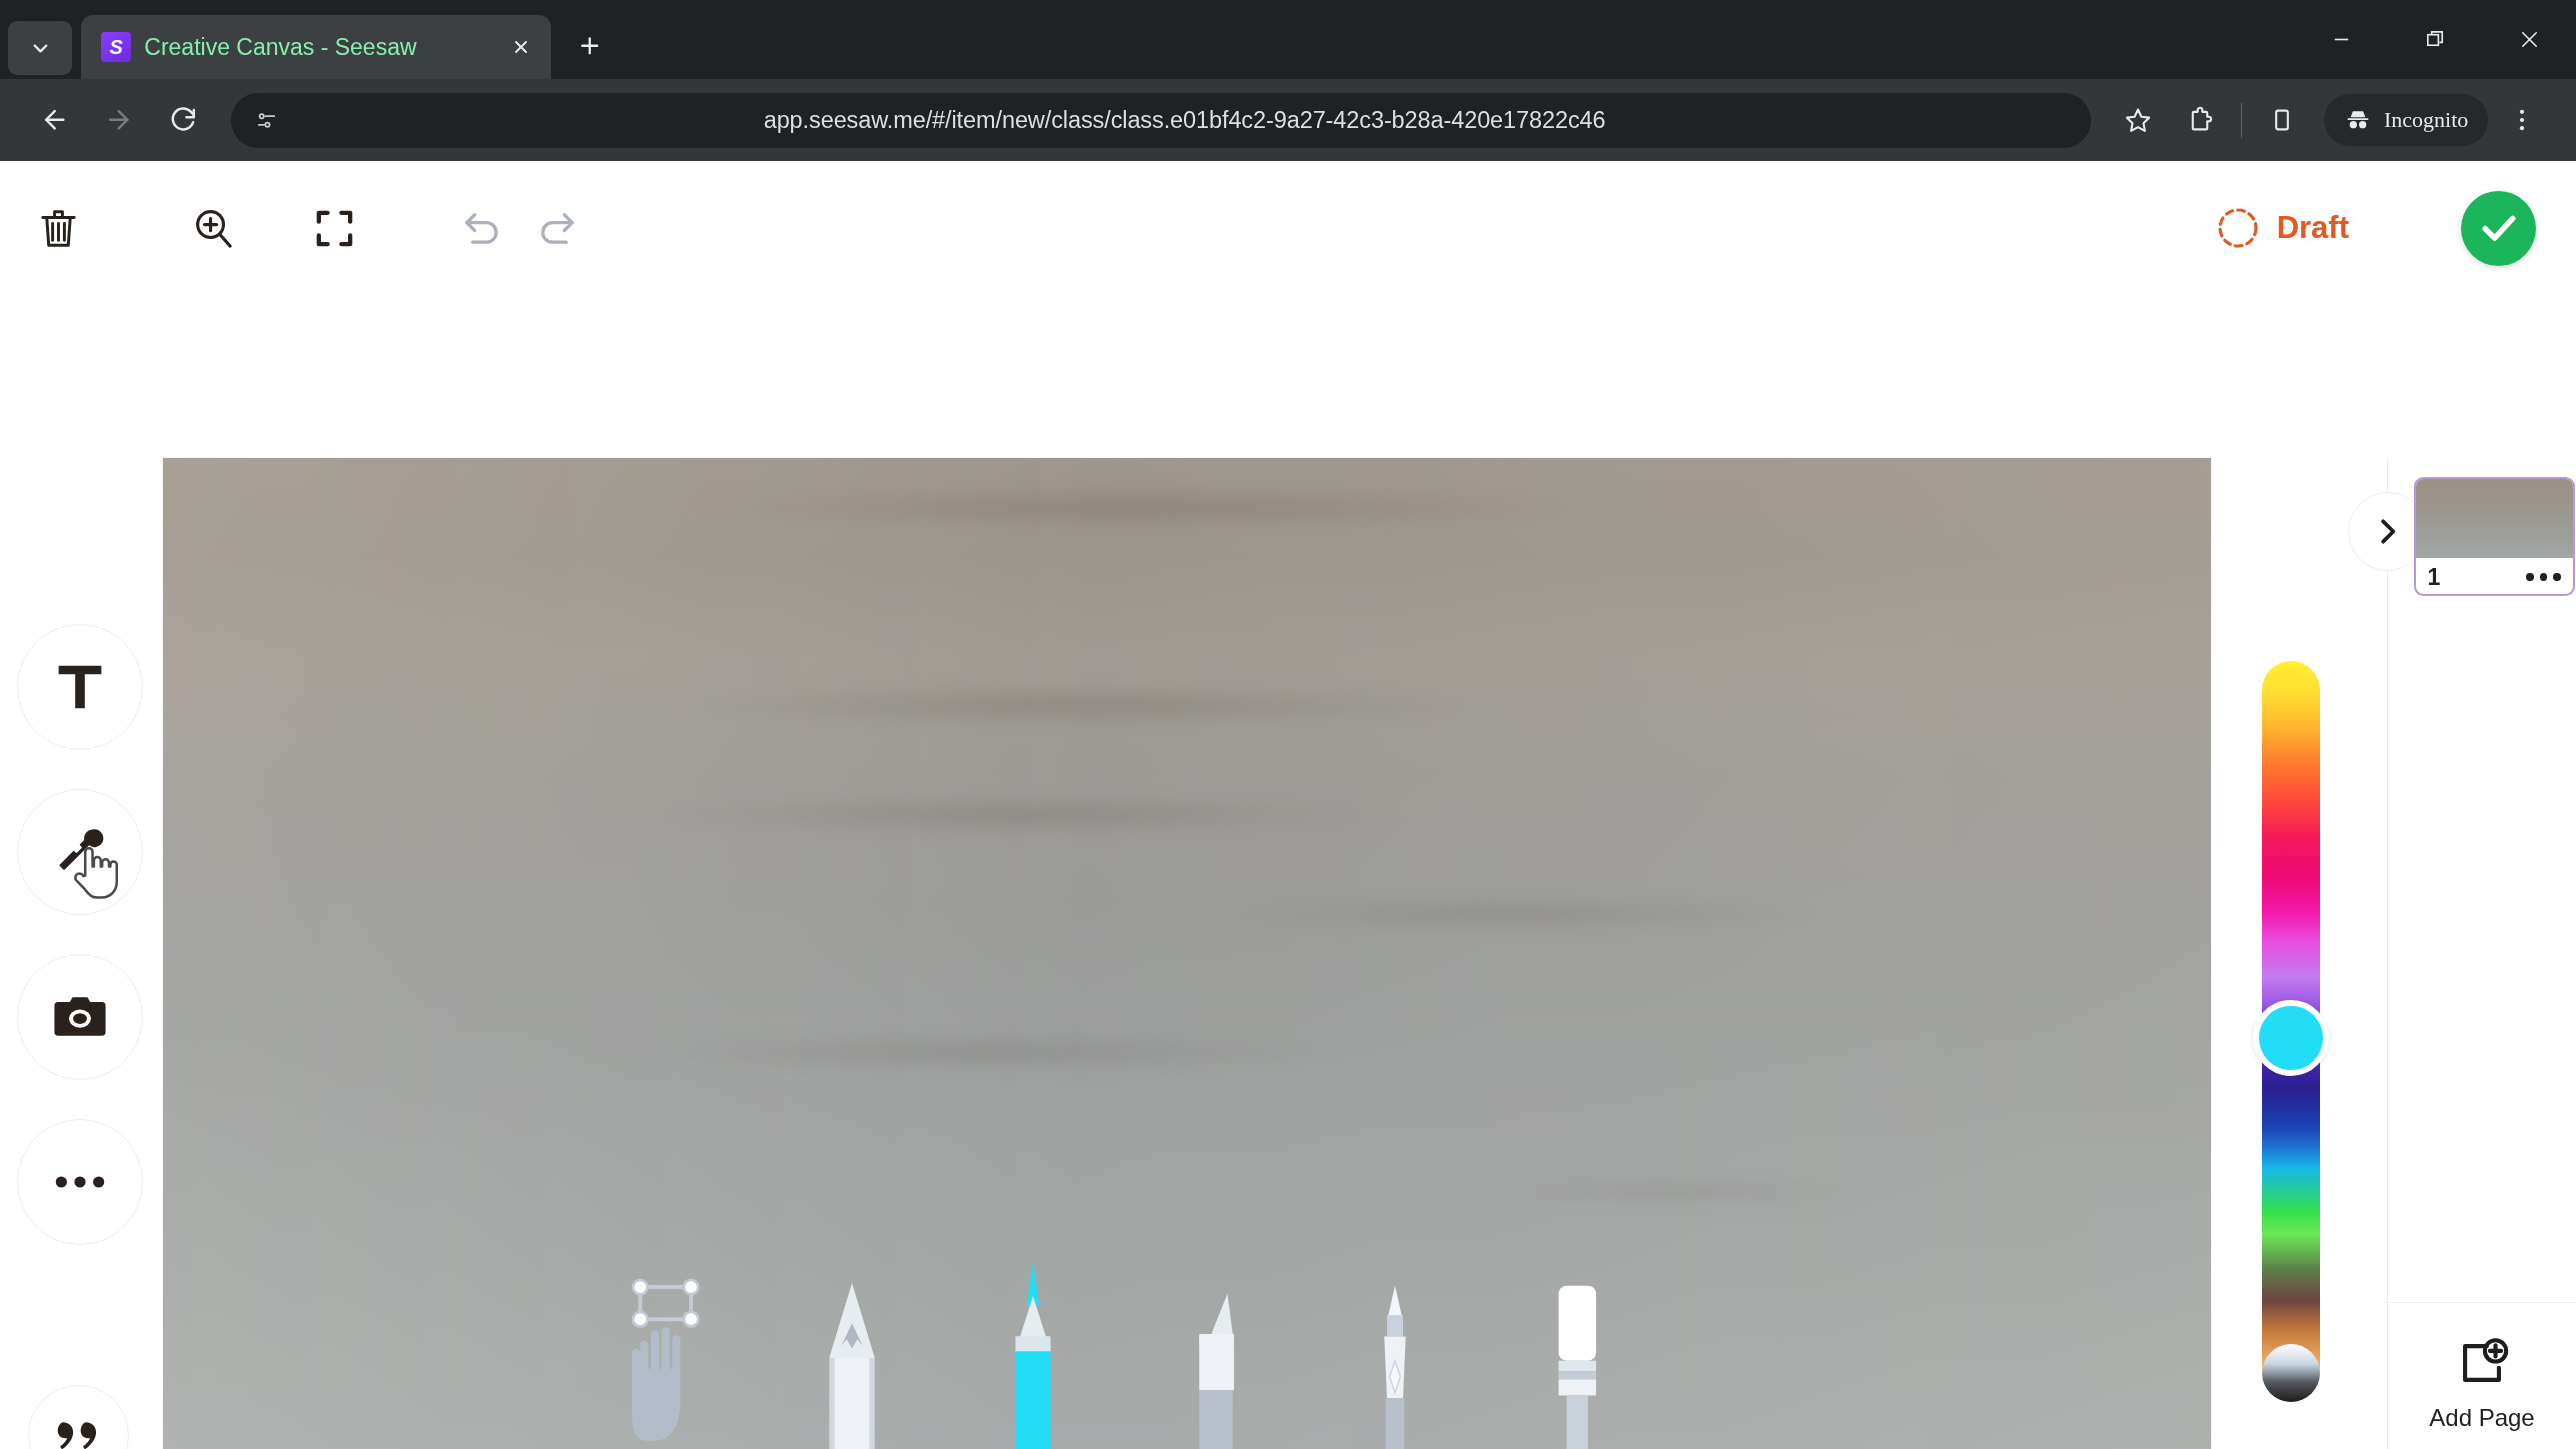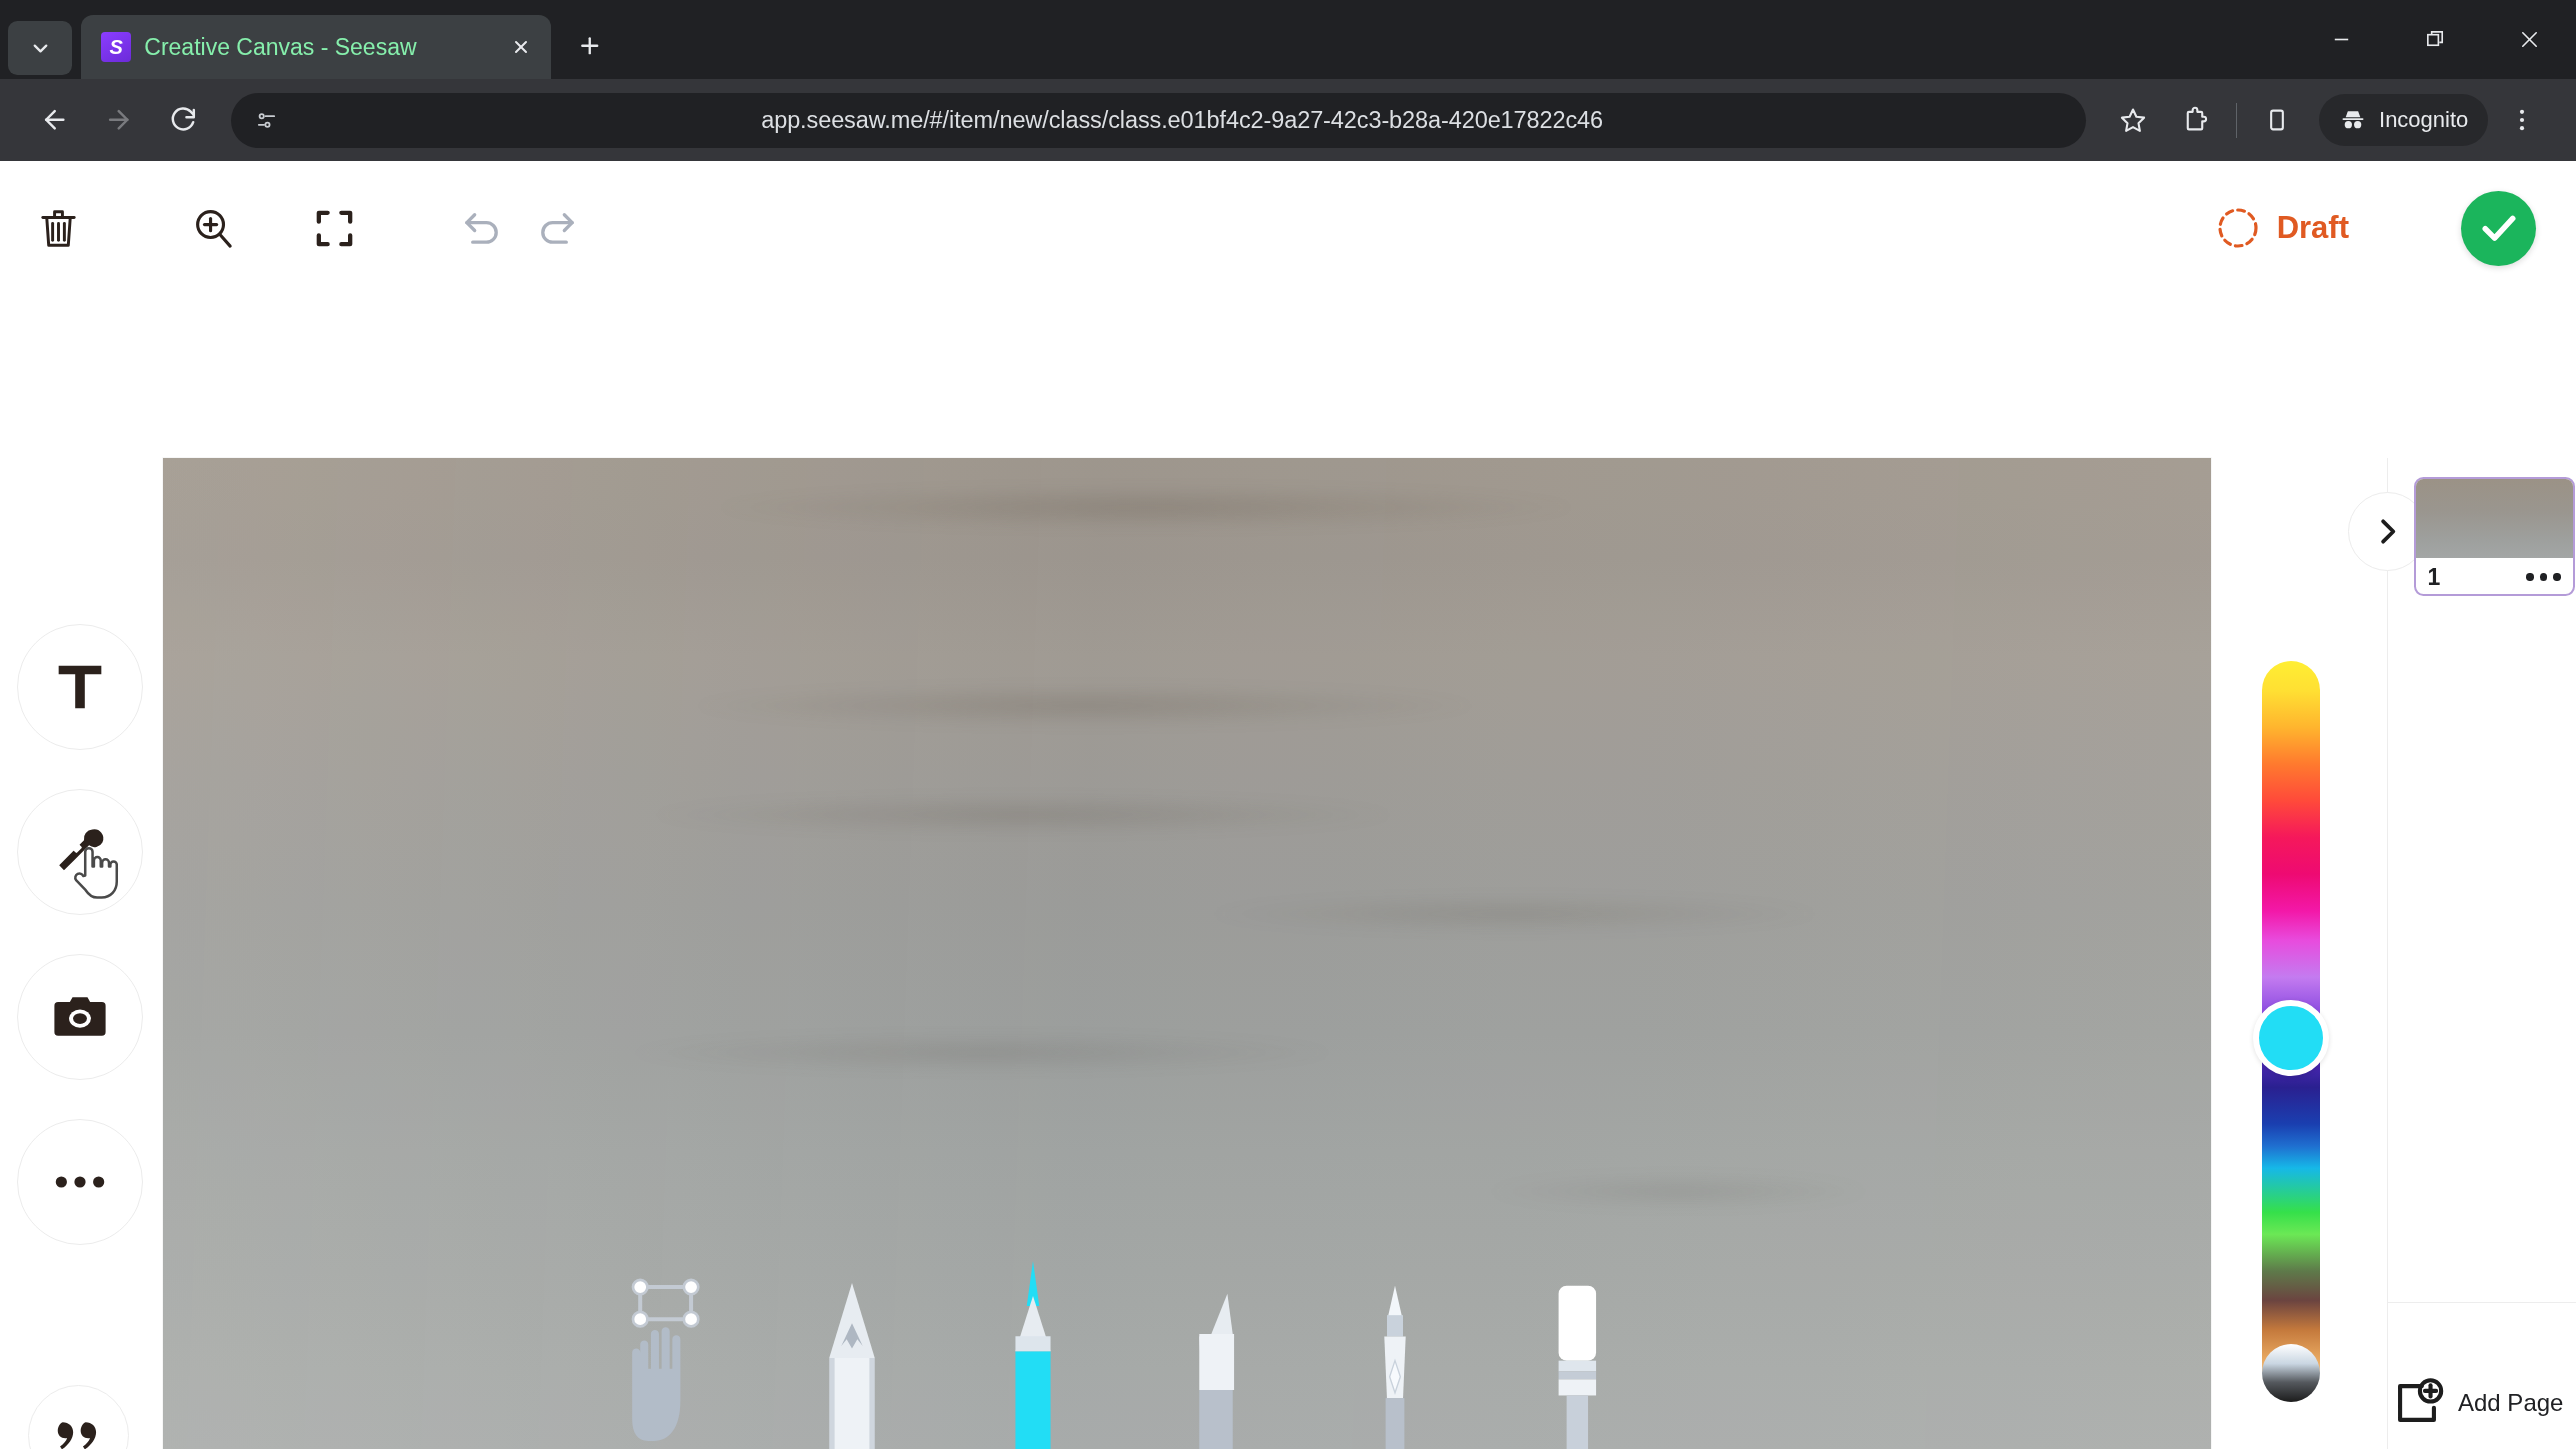--- a/index.html
+++ b/index.html
@@ -93,21 +93,21 @@
   .omni-right { display: flex; align-items: center; gap: 0; }
   .bar-btn {
     width: 62px; height: 62px; border-radius: 50%;
     display: flex; align-items: center; justify-content: center; flex: 0 0 62px;
   }
   .bar-btn svg { width: 28px; height: 28px; }
   .bar-sep { width: 1.3px; height: 35px; background: #5f6368; margin: 0 9.4px; }
   .incognito-pill {
     height: 52px; border-radius: 28px; background: #27282b;
     display: flex; align-items: center; gap: 12px; padding: 8px 20px;
-    margin-left: 10.7px; margin-right: 2.7px;
+    margin-left: 10.7px; margin-right: 2.7px; font-family: Liberation Serif, serif;
   }
   .incognito-pill svg { width: 28px; height: 28px; flex: 0 0 28px; }
   .incognito-label { color: #e8eaed; font-size: 22px; white-space: nowrap; }
 
   
   .app {
     flex: 1; position: relative; background: #ffffff; overflow: hidden;
   }
 
   
@@ -250,21 +250,21 @@
   .page-thumb-bar {
     height: 38px; display: flex; align-items: center;
     justify-content: space-between; padding: 0 12px;
   }
   .page-num { font-size: 23px; font-weight: bold; color: #202124; }
   .page-dots { display: flex; gap: 6px; }
   .page-dots i { width: 7.4px; height: 7.4px; border-radius: 50%; background: #202124; }
 
   .add-page {
     position: absolute; left: 0; right: 0; bottom: 17.4px;
-    display: flex; flex-direction: row; align-items: center; gap: 12px;
+    display: flex; flex-direction: column; align-items: center; gap: 12px;
   }
   .add-page svg { width: 58px; height: 58px; }
   .add-page-label { font-size: 24px; color: #202124; }
   .add-page-sep {
     position: absolute; left: 0; right: 0; bottom: 146px; height: 1.3px; background: #ededed;
   }
 </style>
 </head>
 <body>
 

